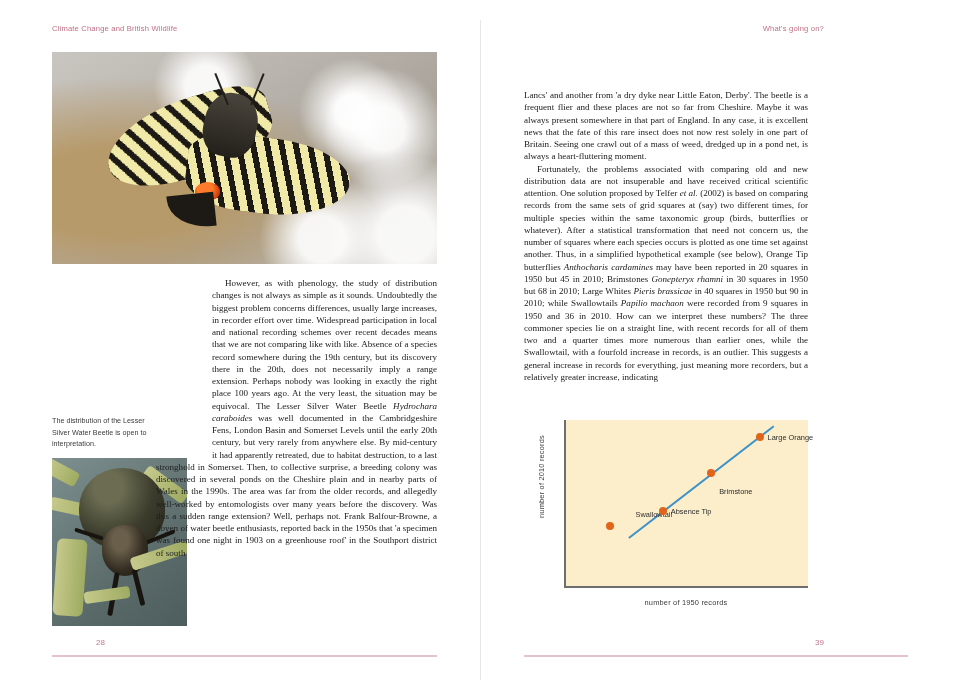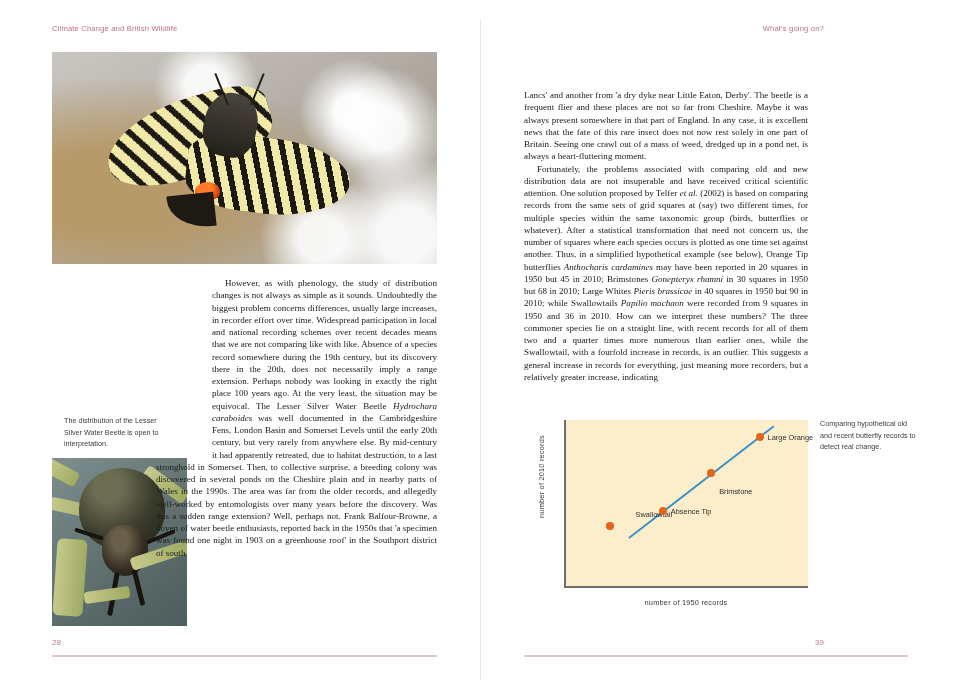--- a/index.html
+++ b/index.html
@@ -24,21 +24,21 @@
   
   .gutter {
     position: absolute; left: 480px; top: 20px;
     width: 1px; height: 660px; background: #e7e7e7;
   }
 
   
   .folio {
     position: absolute; top: 638px;
     font-family: "Liberation Sans", sans-serif;
-    font-size: 8px; color: #c1798d;
+    font-size: 8px; color: #c1798d; margin-left: 44px;
   }
   .folio.left  { left: 52px; }
   .folio.right { right: 52px; }
   .foot-rule { position: absolute; top: 655px; height: 2px; background:#e3c3cd; }
   .foot-rule.left  { left: 52px;  width: 385px; }
   .foot-rule.right { left: 524px; width: 384px; }
 
   
   .photo-top {
     position: absolute; left: 52px; top: 52px;
@@ -97,21 +97,21 @@
   .antenna.a1 { left:44%; transform: rotate(-22deg); }
   .antenna.a2 { left:52%; transform: rotate(22deg); }
 
   .caption {
     position: absolute;
     font-family: "Liberation Sans", sans-serif;
     font-size: 7.2px; line-height: 1.62;
     color: #3b3b3b;
   }
   .caption.c1 { left: 52px; top: 279px; width: 104px; }
-  .caption.c2 { left: 52px; top: 415px; width: 104px; margin-left: 12px; }
+  .caption.c2 { left: 52px; top: 415px; width: 104px; }
   .caption.c3 { left: 820px; top: 418px; width: 100px; }
 
   .photo-beetle {
     position: absolute; left: 52px; top: 458px;
     width: 135px; height: 168px;
     background:
       linear-gradient(118deg, rgba(123,142,150,.55) 0%, rgba(86,104,110,.5) 55%, rgba(70,86,92,.6) 100%),
       linear-gradient(180deg,#7f8f86 0%, #6d7d75 40%, #59675f 100%);
     overflow: hidden;
   }
@@ -264,18 +264,17 @@
         <div class="pt" style="left: 96.8px; top: 91.3px; background: rgb(226, 100, 26);"></div>
         <div class="ptlabel" style="left: 104.8px; top: 87.3px;">Absence Tip</div>
         <div class="pt" style="left: 145.2px; top: 53.12px; background: rgb(226, 100, 26);"></div>
         <div class="ptlabel" style="left: 153.2px; top: 67px;">Brimstone</div>
         <div class="pt" style="left: 193.6px; top: 16.6px; background: rgb(226, 100, 26);"></div>
         <div class="ptlabel" style="left: 201.6px; top: 12.6px;">Large Orange</div>
       </div>
     <div class="xlabel">number of 1950 records</div>
   </div>
 
-  <div class="caption c3">Comparing hypothetical old and recent butterfly records to detect real change.</div>
 
   <div class="folio right">39</div>
   <div class="foot-rule right"></div>
 
 </div>
 
 </body></html>

